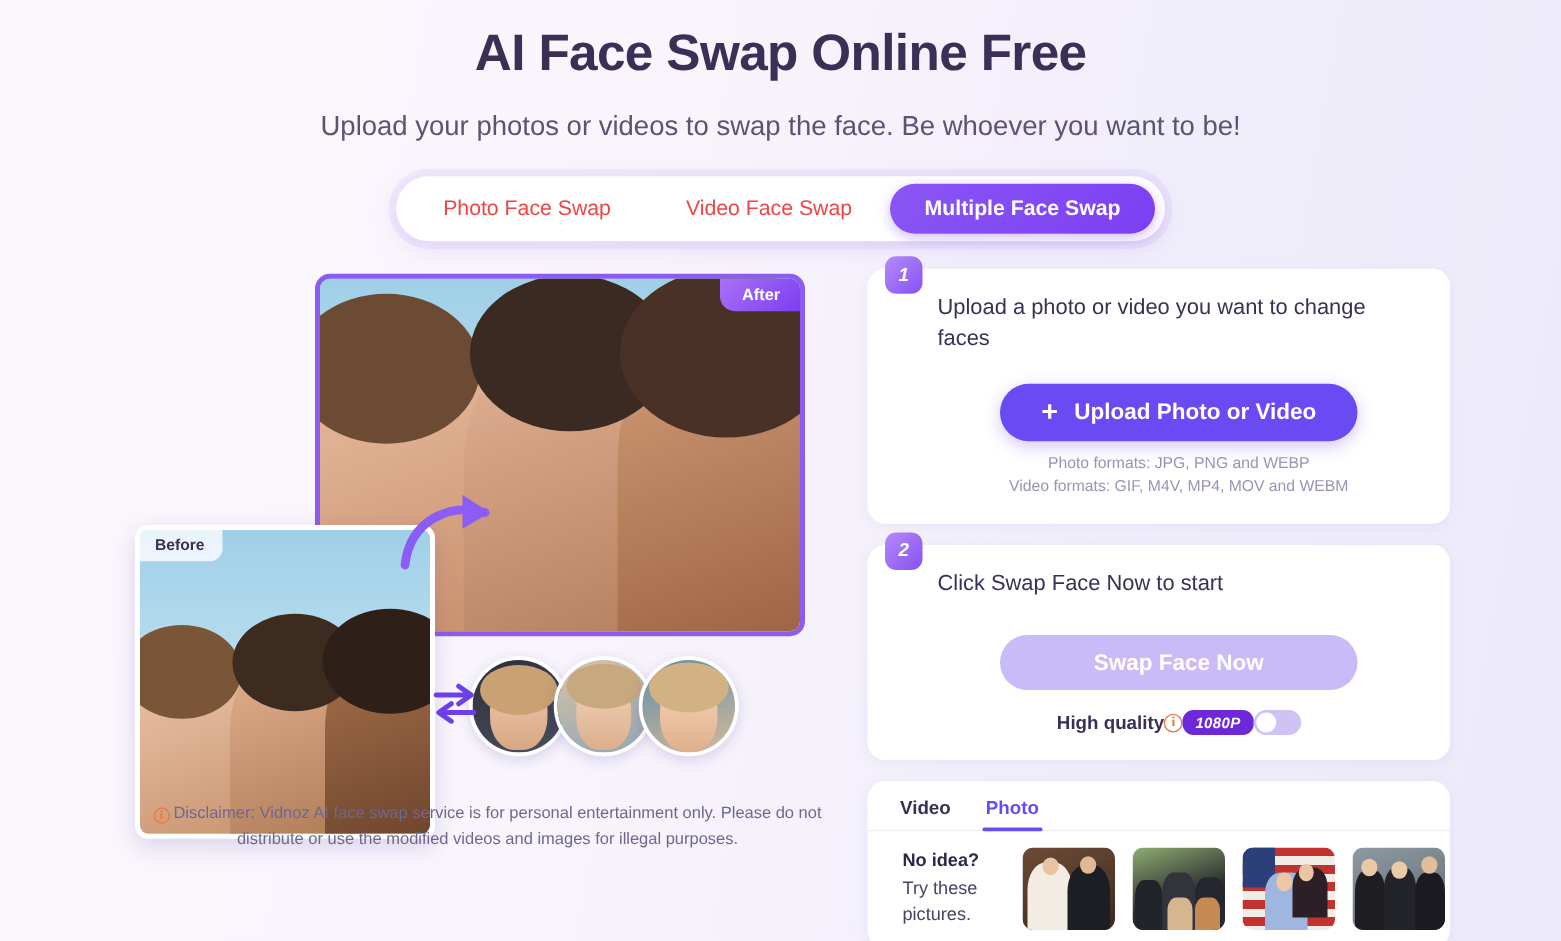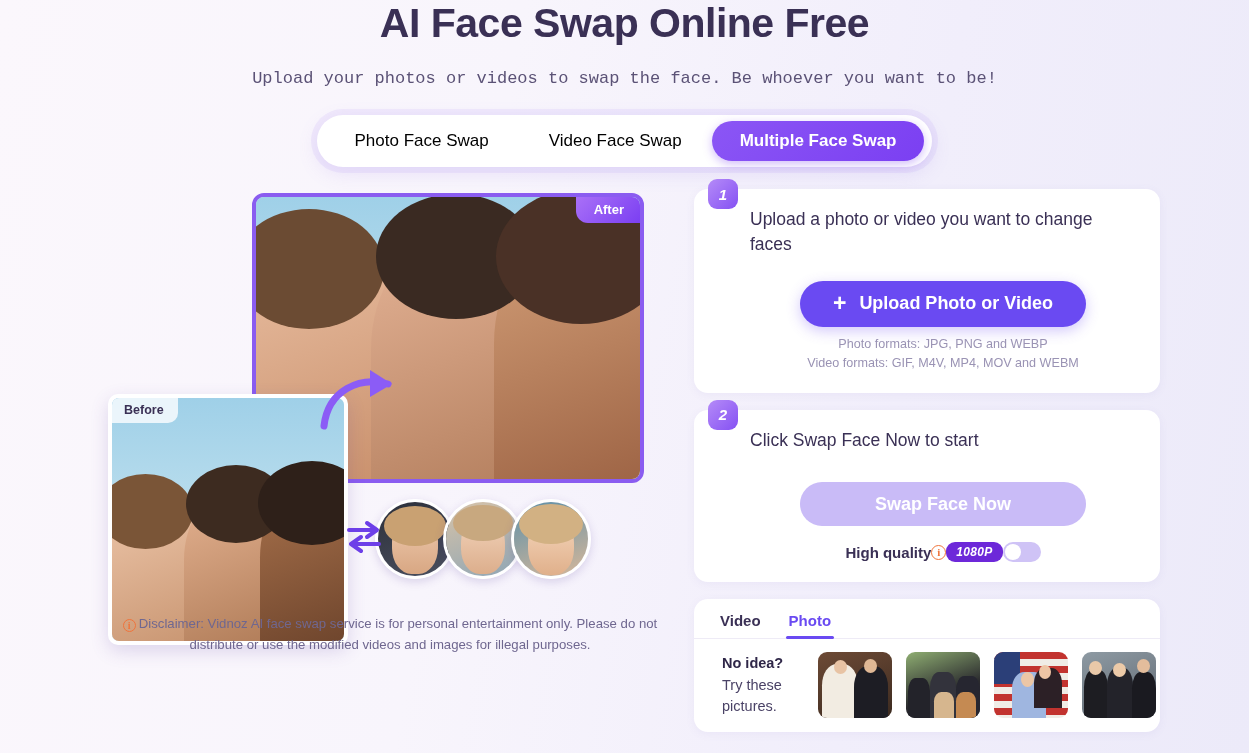--- a/index.html
+++ b/index.html
@@ -12,44 +12,44 @@
   }
   .page { position: relative; width: 1249px; height: 753px; }
 
   
   .title {
     text-align: center;
     font-size: 41px;
     font-weight: bold;
     letter-spacing: -0.5px;
     color: #3a3055;
+    padding-top: 19px;
     line-height: 1.15;
   }
   .subtitle {
     text-align: center;
-    font-size: 17px;
+    font-size: 22px;
     color: #5b5276;
     margin-top: 22px;
     font-weight: 400;
-    font-family: Liberation Mono, monospace;
   }
 
   
   .tabs-wrap { display: flex; justify-content: center; margin-top: 27px; }
   .tabs {
     display: flex; align-items: center;
     background: #ffffff;
     border-radius: 34px;
     padding: 6px 8px;
     box-shadow: 0 0 0 6px rgba(170,140,245,0.12), 0 6px 20px rgba(140,110,230,0.16);
     height: 52px;
   }
   .tab {
     font-size: 17px;
-    color: #000000;
+    color: #ef4444;
     padding: 0 30px;
     height: 40px;
     line-height: 40px;
     border-radius: 22px;
     cursor: pointer;
     white-space: nowrap;
   }
   .tab.active {
     background: linear-gradient(135deg, #8b56f5 0%, #7b3ff2 100%);
     color: #ffffff;

